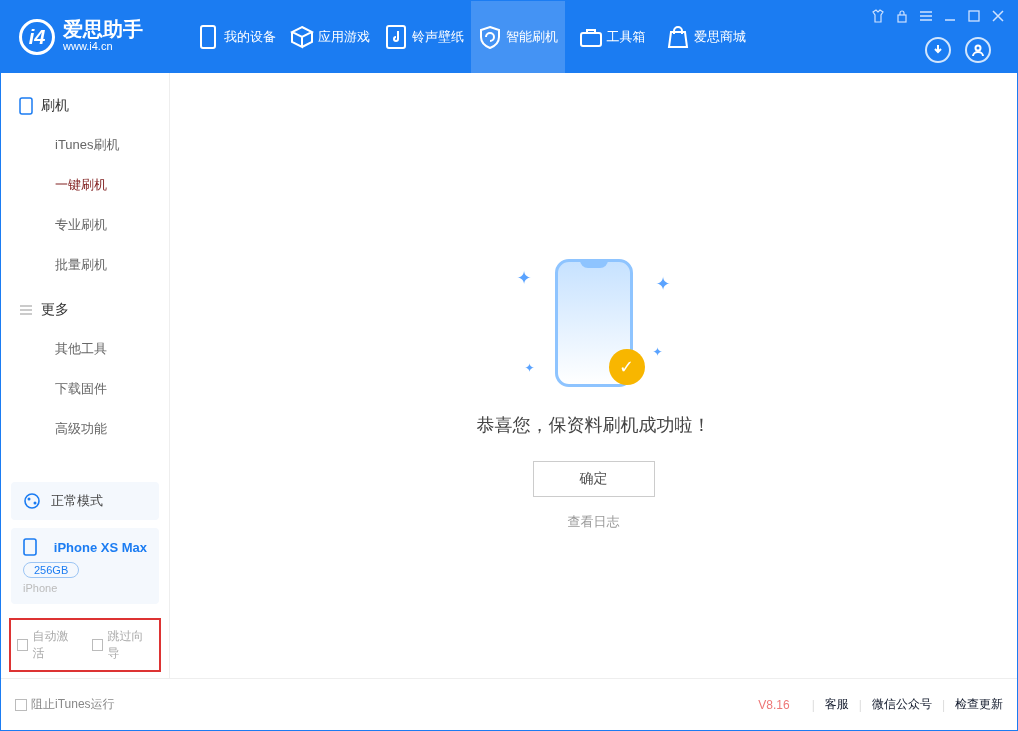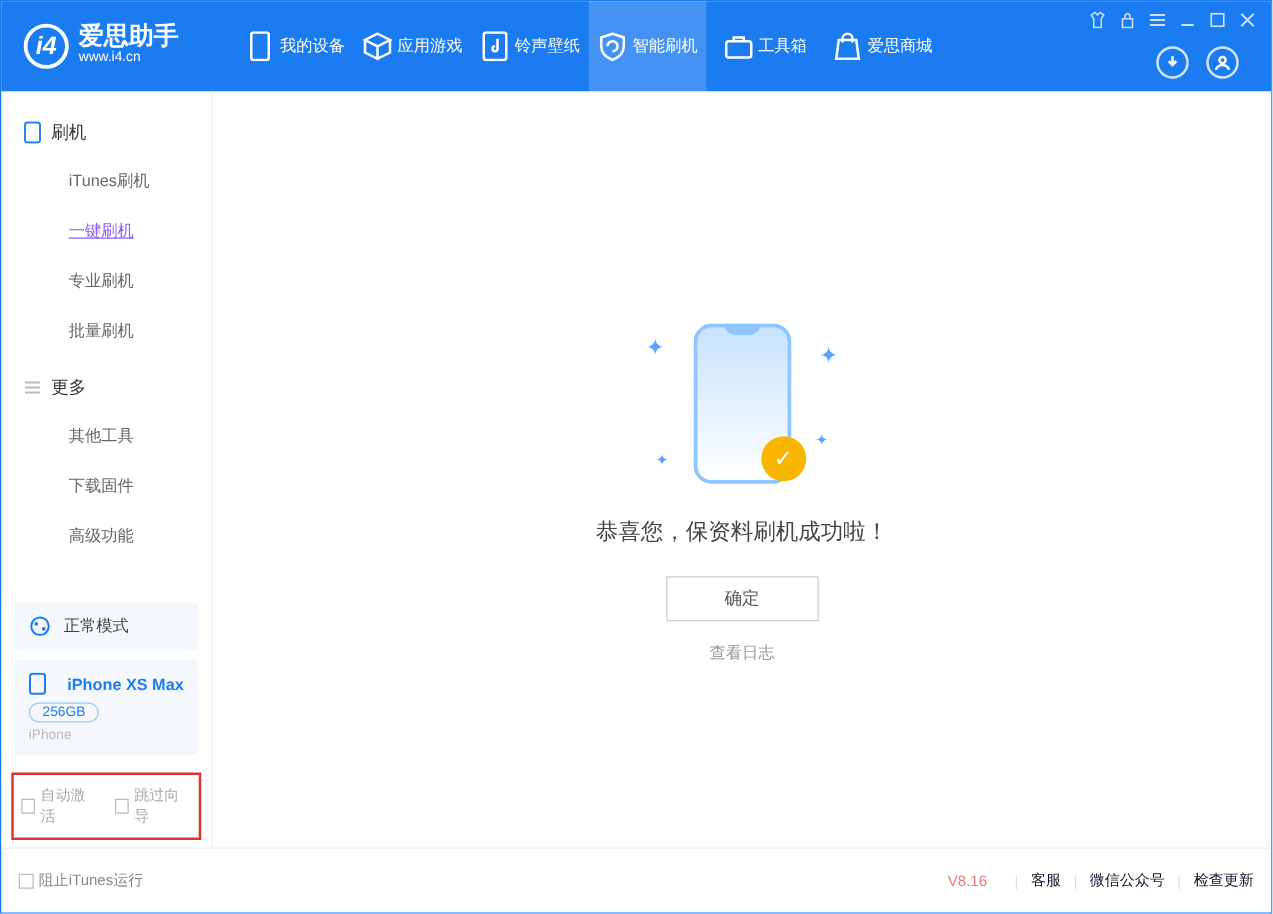--- a/index.html
+++ b/index.html
@@ -21,21 +21,21 @@
 .wc { width:14px; height:14px; display:flex; align-items:center; justify-content:center; color:#cfe2ff; font-size:13px; cursor:pointer; }
 .header-bottom-right { position:absolute; right:26px; bottom:10px; display:flex; gap:14px; }
 .circ-btn { width:26px; height:26px; border:2px solid rgba(255,255,255,0.8); border-radius:50%; display:flex; align-items:center; justify-content:center; cursor:pointer; }
 
 
 .body { flex:1; display:flex; min-height:0; }
 .sidebar { width:169px; border-right:1px solid #eee; display:flex; flex-direction:column; padding-top:14px; }
 .side-group { margin-bottom:6px; }
 .side-title { display:flex; align-items:center; gap:8px; padding:10px 18px; color:#333; font-size:14px; }
 .side-item { padding:11px 18px 11px 54px; color:#666; font-size:13px; cursor:pointer; }
-.side-item.active { color:#8b5cf6;text-decoration:underline; }
+.side-item.active { color:#7f1d1d; }
 .side-spacer { flex:1; }
 .mode-card { margin:8px 10px; background:#f4f8fd; border-radius:4px; padding:10px 12px; display:flex; align-items:center; gap:10px; color:#444; font-size:13px; }
 .device-card { margin:0 10px 8px; background:#f4f8fd; border-radius:4px; padding:10px 12px; }
 .device-name { color:#1b7cf2; font-weight:bold; font-size:13px; display:flex; align-items:center; gap:8px;justify-content:space-between; }
 .device-cap { display:inline-block; margin-top:6px; padding:1px 10px; border:1px solid #9cc5f4; border-radius:10px; color:#1b7cf2; font-size:11px; }
 .device-sub { color:#bbb; font-size:11px; margin-top:4px; }
 .opts { border:2px solid #d33; margin:6px 8px; padding:8px 6px; display:flex; gap:14px; }
 .chk { display:flex; align-items:center; gap:4px; color:#aaa; font-size:12px; }
 .chk .box { width:12px; height:12px; border:1px solid #bbb; }
 

